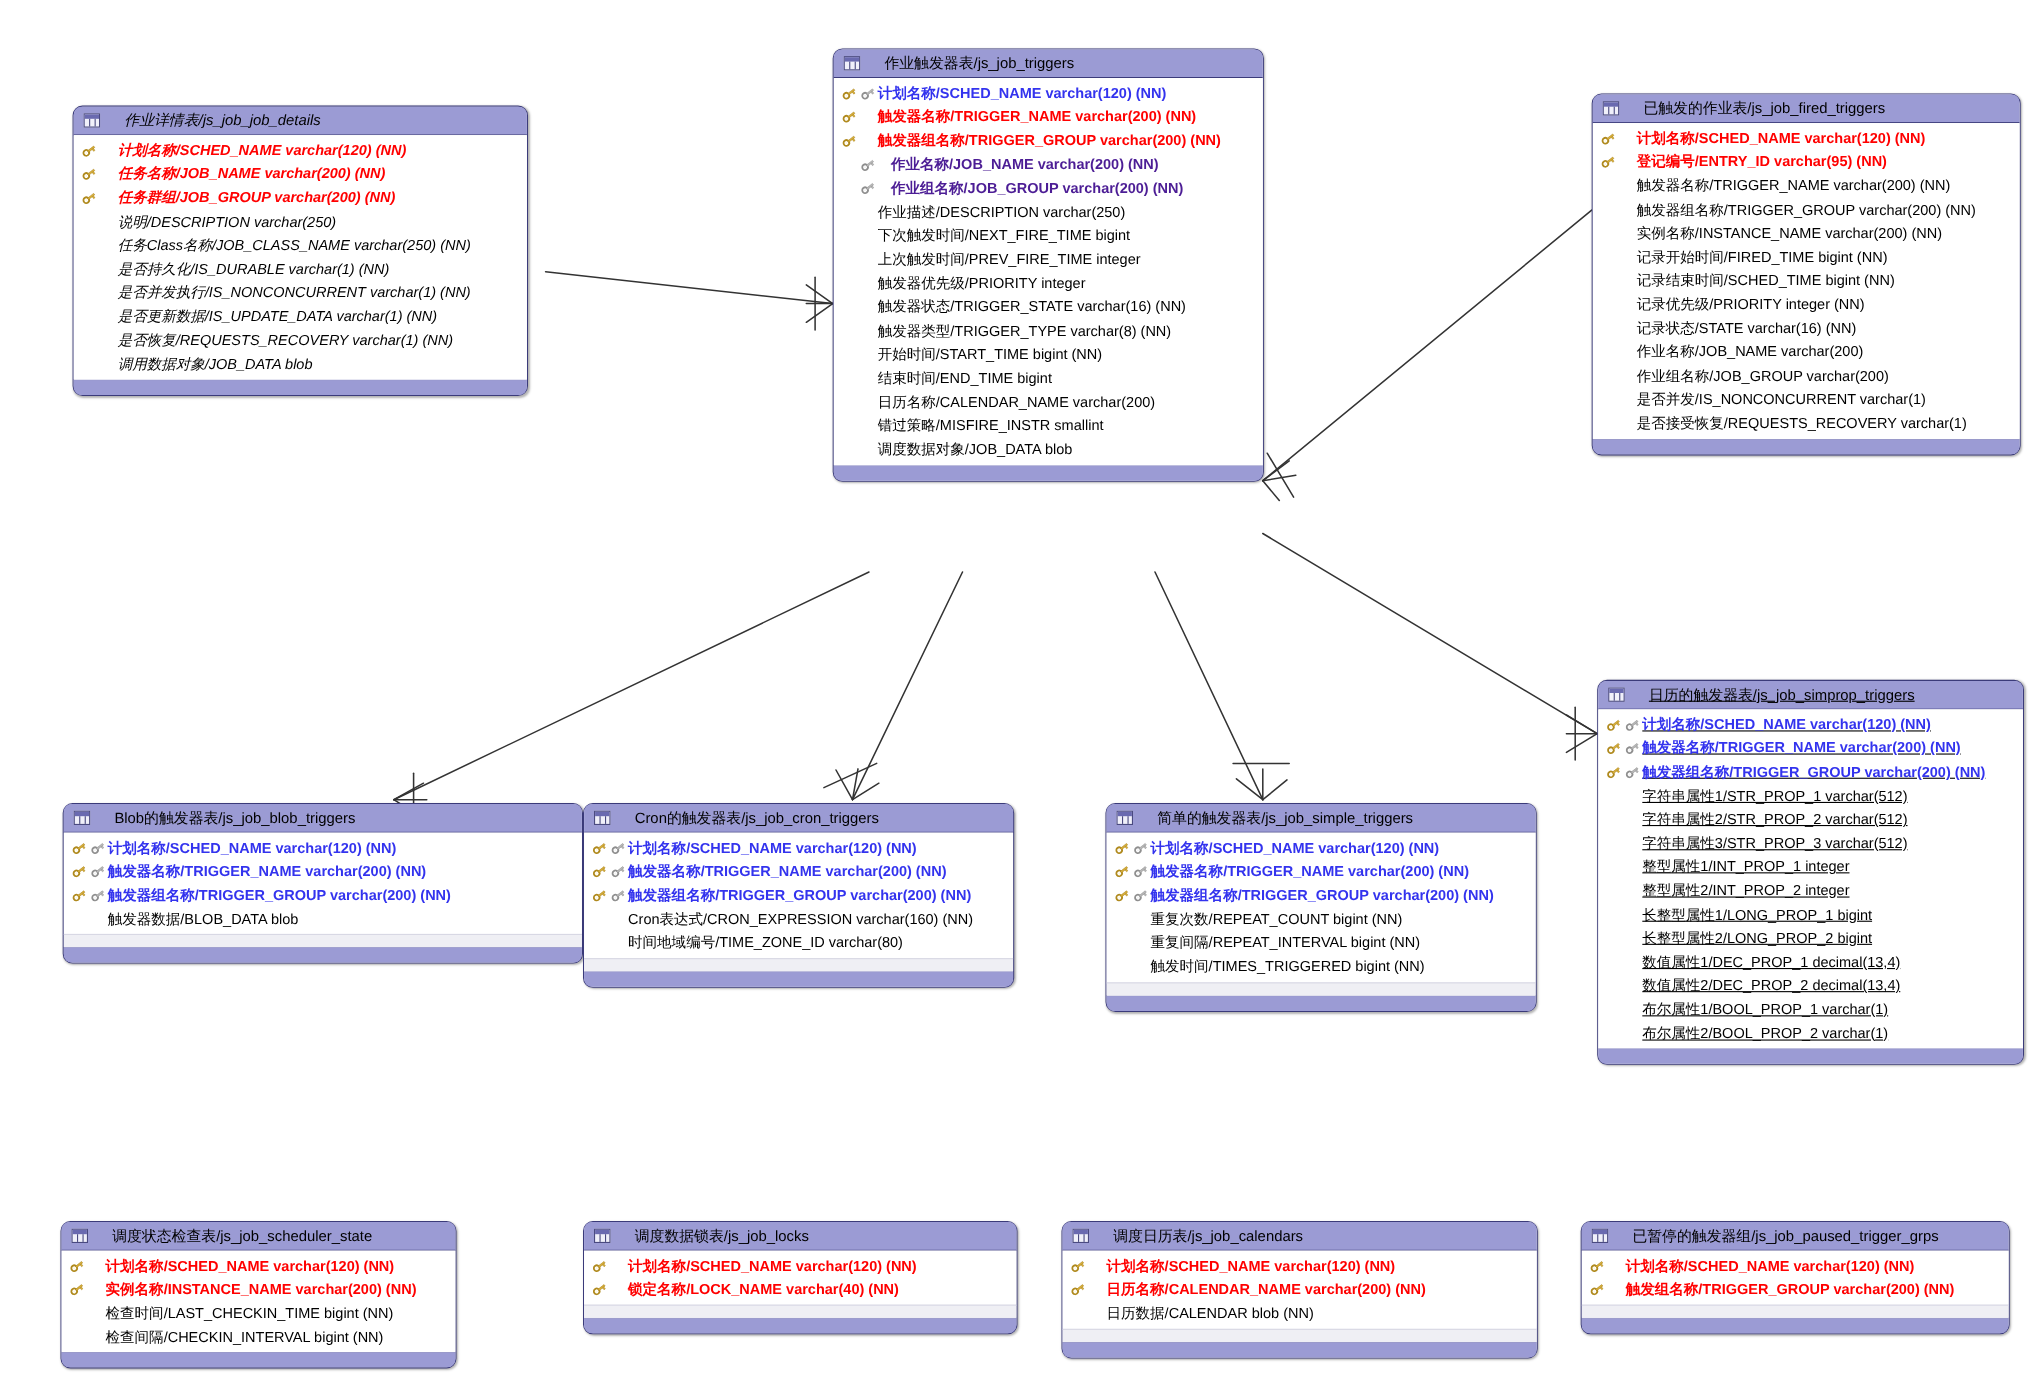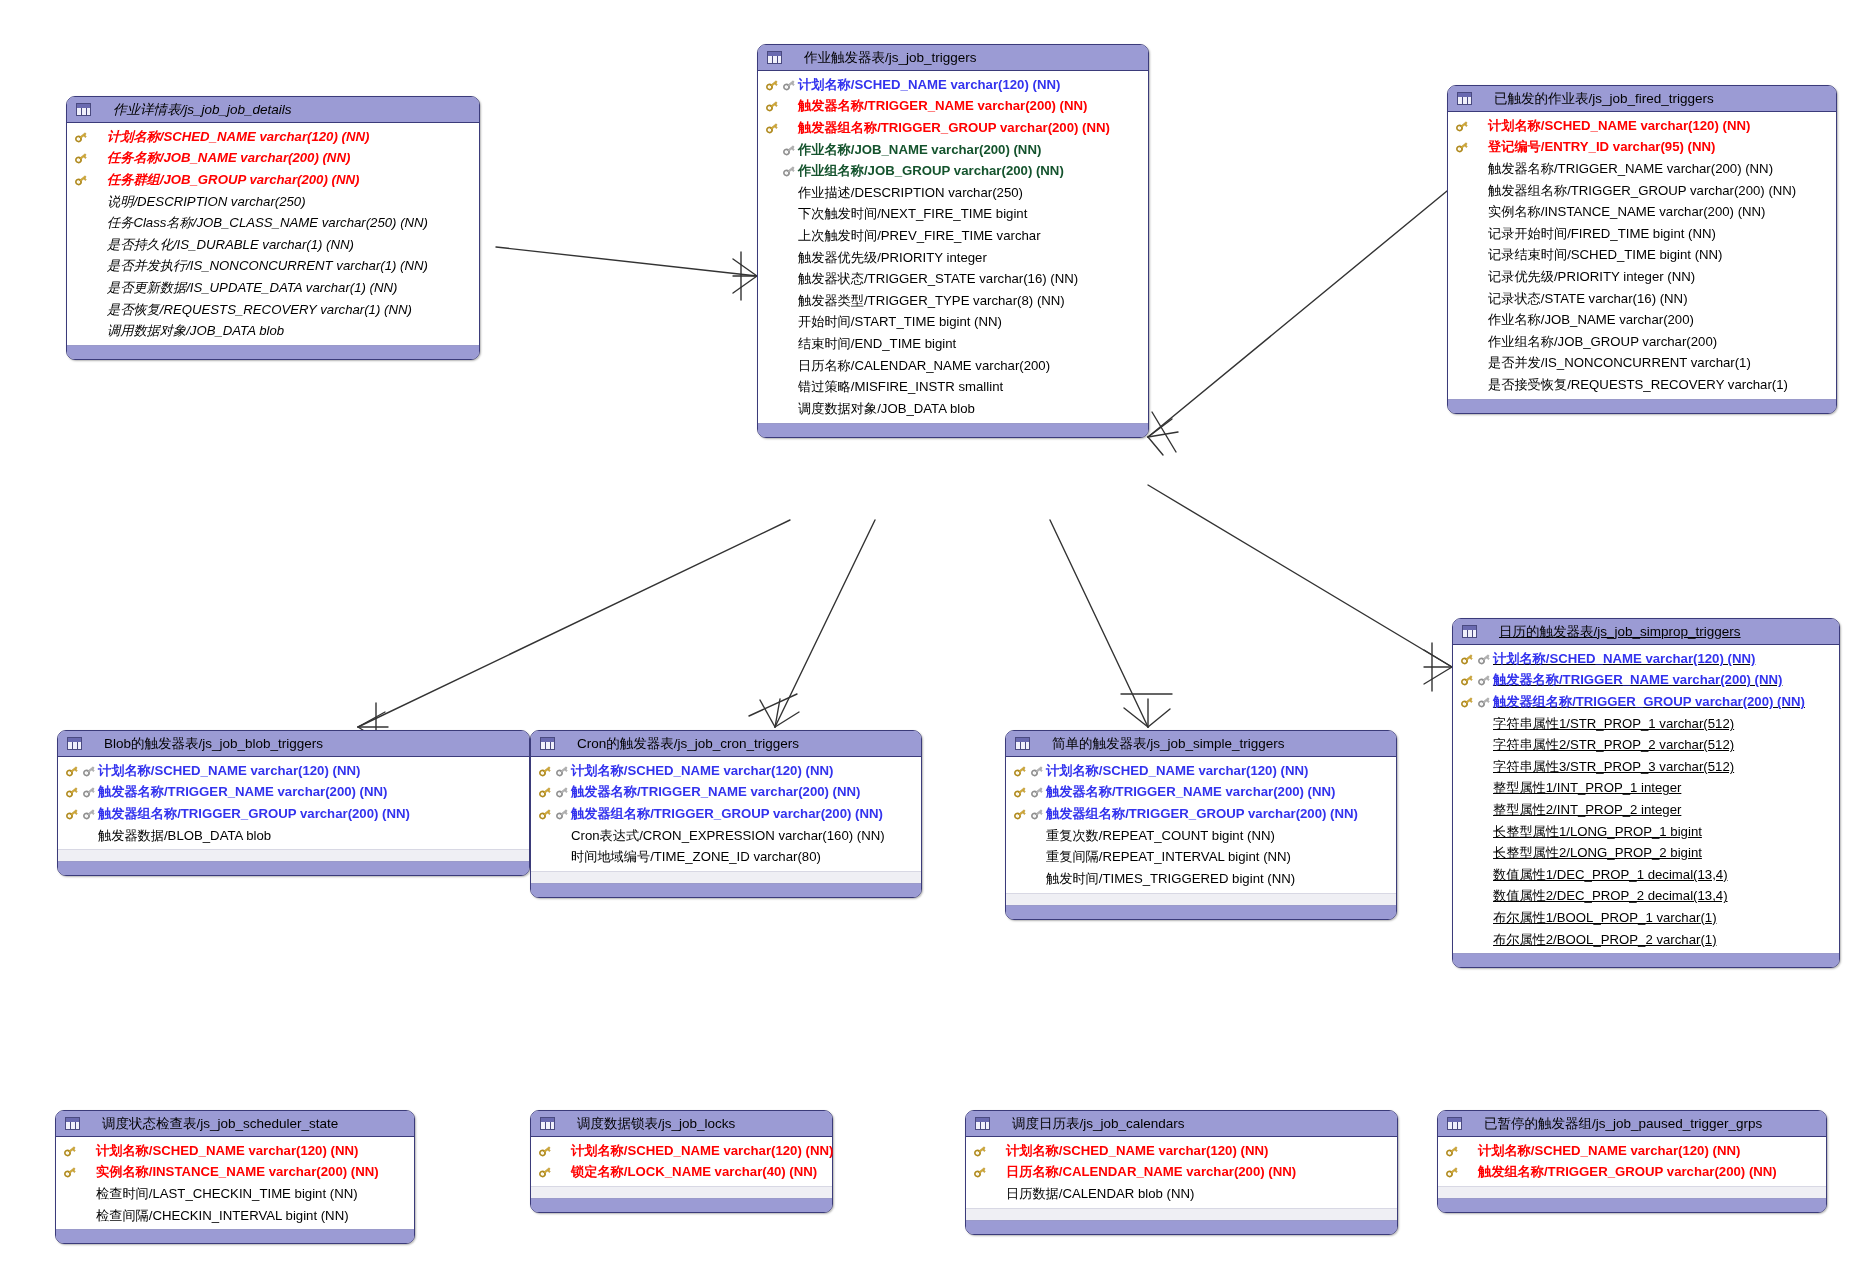--- a/index.html
+++ b/index.html
@@ -38,21 +38,21 @@
   .attr{display:flex;align-items:center;height:21.6px;white-space:nowrap;}
   .keycell{width:17px;flex:0 0 17px;height:16px;position:relative;}
   .attr-text{font-size:13.2px;line-height:16px;}
 
   
   .key{position:absolute;left:1px;top:2px;width:14px;height:12px;}
   .key svg{display:block;}
 
   .c-pk{color:#ff0000;font-weight:bold;}
   .c-both{color:#3333ee;font-weight:bold;}
-  .c-fk{color:#14532d;font-weight:bold;}
+  .c-fk{color:#4c1d95;font-weight:bold;margin-left:12px;}
   .c-plain{color:#000000;font-weight:normal;}
 
   .ent-foot{height:13px;background:#9b9bd4;
             border-top:1px solid #9a9aca;
             border-radius:0 0 7px 7px;}
   .foot-gap{height:11px;background:#efeff4;border-top:1px solid #d8d8e4;}
 </style>
 </head>
 <body>
 
@@ -307,21 +307,21 @@
           <span class="attr-text c-plain">作业描述/DESCRIPTION varchar(250)</span>
         </div>
         <div class="attr">
           <span class="keycell"></span>
           <span class="keycell"></span>
           <span class="attr-text c-plain">下次触发时间/NEXT_FIRE_TIME bigint</span>
         </div>
         <div class="attr">
           <span class="keycell"></span>
           <span class="keycell"></span>
-          <span class="attr-text c-plain">上次触发时间/PREV_FIRE_TIME varchar</span>
+          <span class="attr-text c-plain">上次触发时间/PREV_FIRE_TIME integer</span>
         </div>
         <div class="attr">
           <span class="keycell"></span>
           <span class="keycell"></span>
           <span class="attr-text c-plain">触发器优先级/PRIORITY integer</span>
         </div>
         <div class="attr">
           <span class="keycell"></span>
           <span class="keycell"></span>
           <span class="attr-text c-plain">触发器状态/TRIGGER_STATE varchar(16) (NN)</span>
@@ -947,21 +947,21 @@
           <span class="attr-text c-plain">检查时间/LAST_CHECKIN_TIME bigint (NN)</span>
         </div>
         <div class="attr">
           <span class="keycell"></span>
           <span class="keycell"></span>
           <span class="attr-text c-plain">检查间隔/CHECKIN_INTERVAL bigint (NN)</span>
         </div>
       </div>
       <div class="ent-foot"></div>
     </div>
-    <div class="entity" style="left: 530px; top: 1110px; width: 303px;">
+    <div class="entity" style="left: 530px; top: 1110px; width: 395px;">
       <div class="ent-head">
         <span class="tbl-icon"></span>
         <span class="ent-title">调度数据锁表/js_job_locks</span>
       </div>
       <div class="ent-body">
         <div class="attr">
           <span class="keycell">
             <span class="key">
               <svg viewBox="0 0 16 14" width="14" height="12">
                 <g transform="rotate(-38 8 7)">

